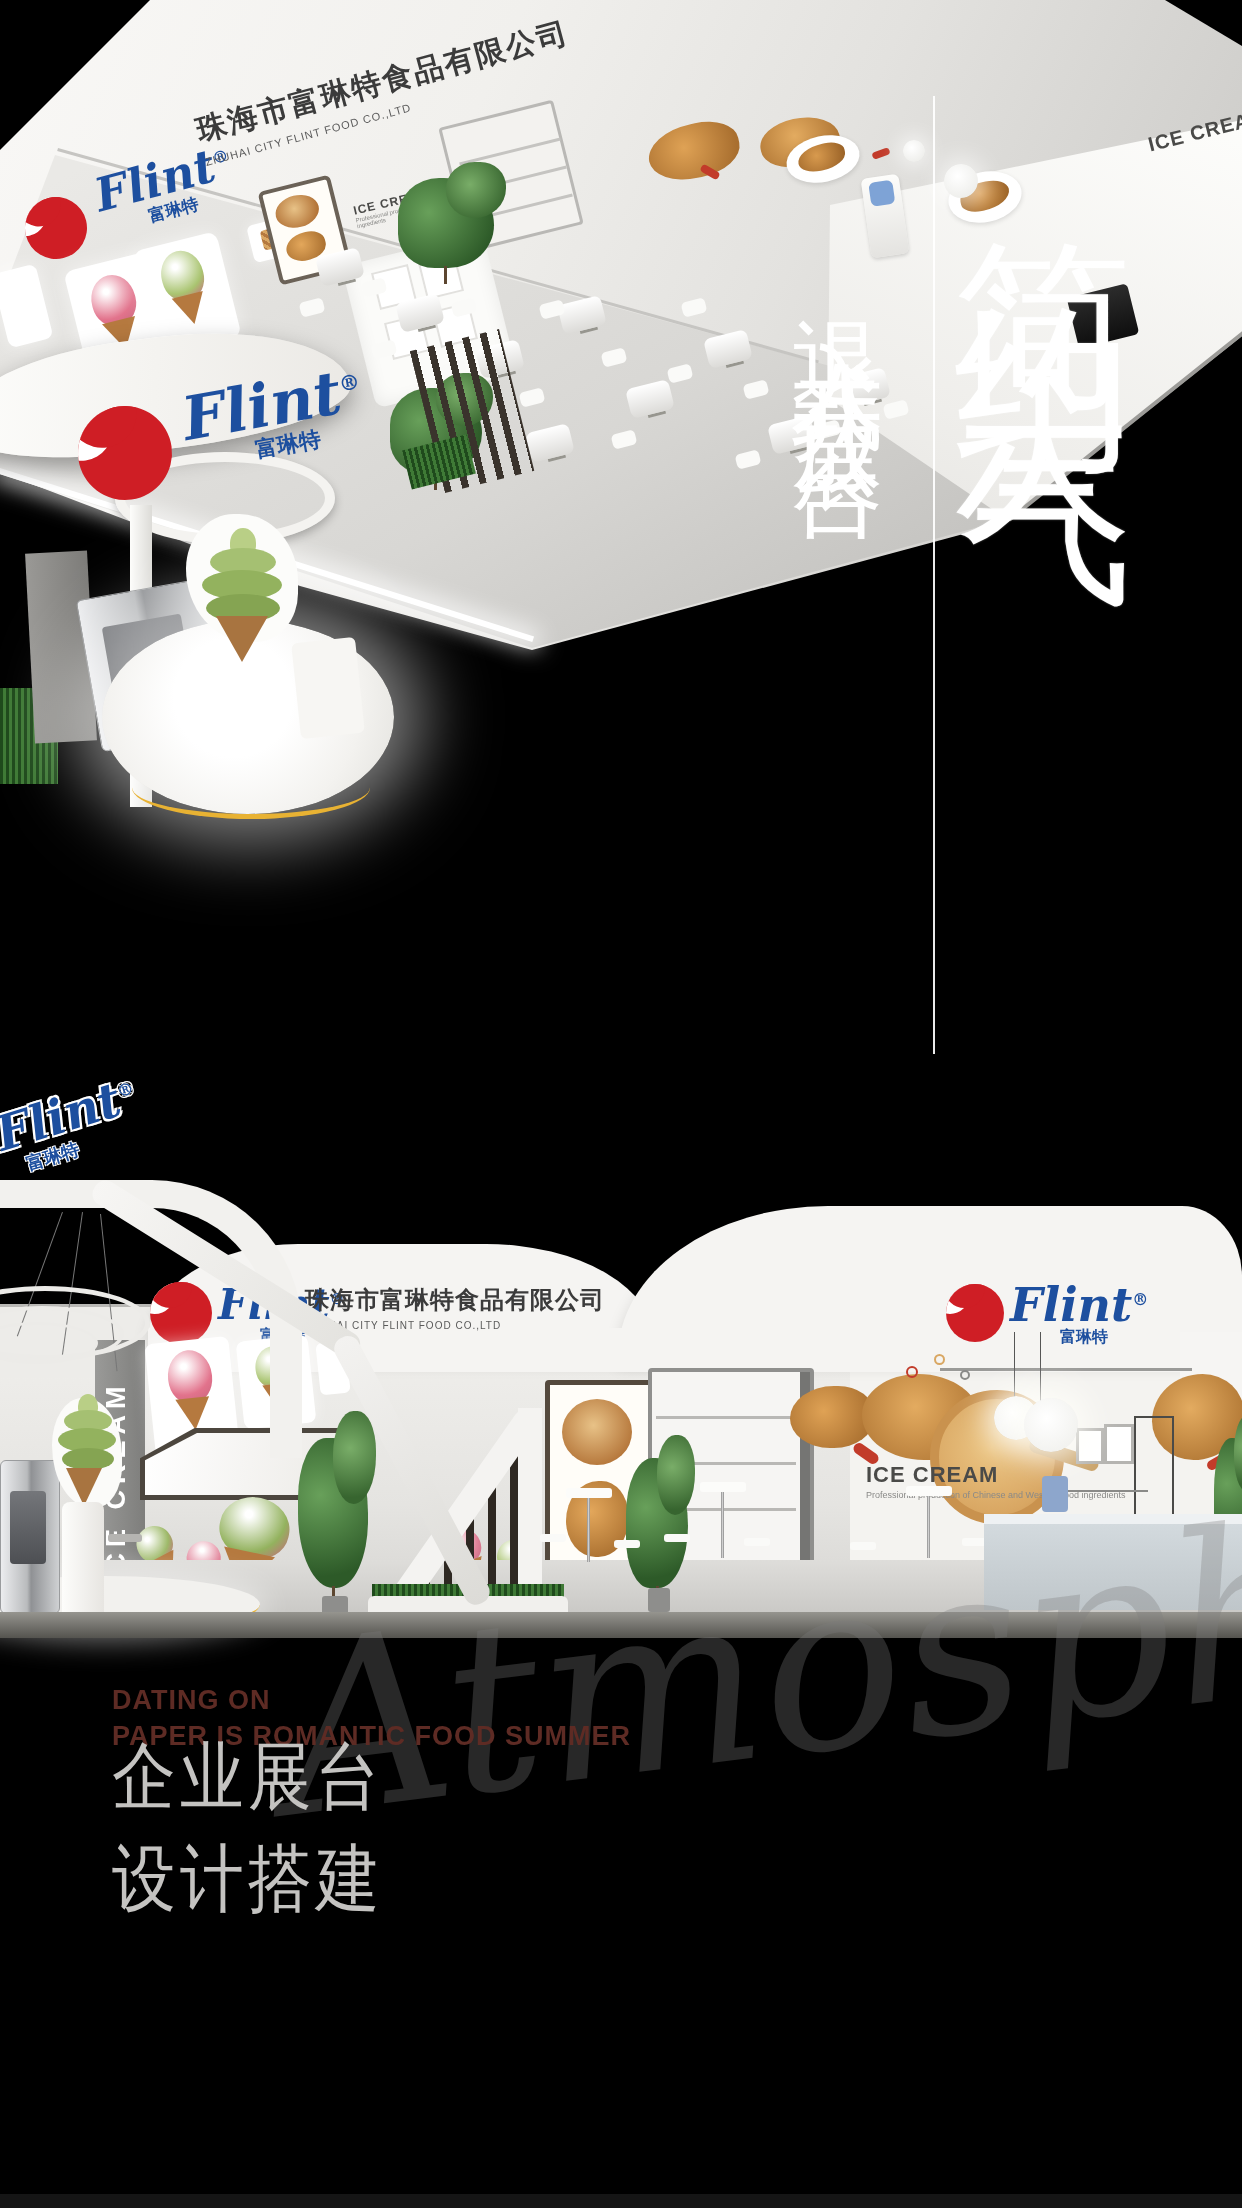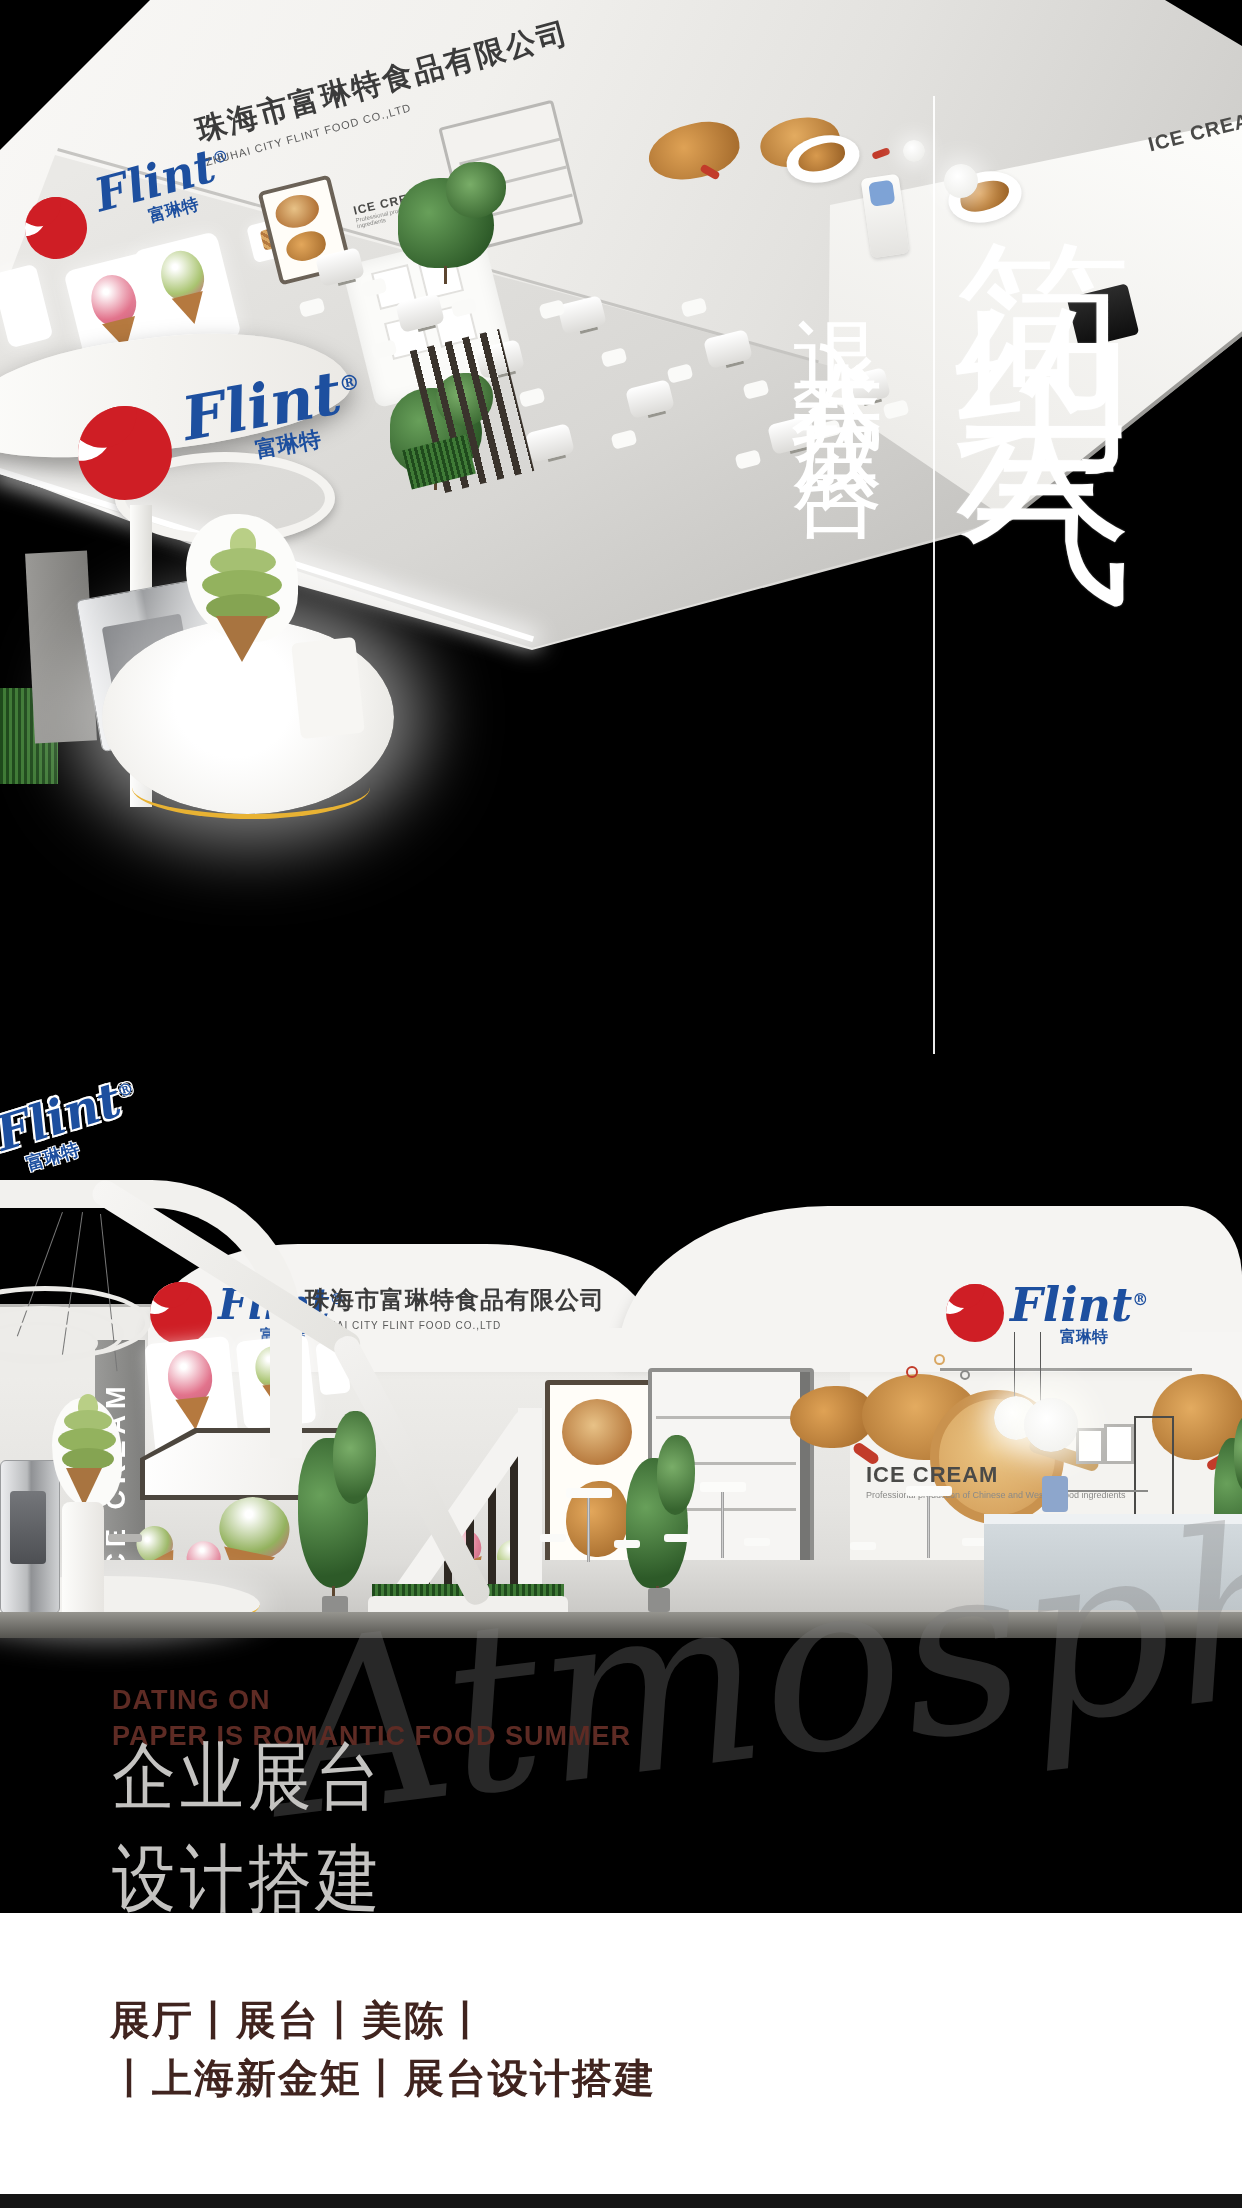--- a/index.html
+++ b/index.html
@@ -423,19 +423,15 @@
       <div class="fcn" style="font-size:18px;margin:4px 0 0 20px;text-shadow:-1px -1px 0 #fff,1px -1px 0 #fff,-1px 1px 0 #fff,1px 1px 0 #fff;">富琳特</div>
     </div>
   </section>
 
   <div class="a watermark" style="left:265px;top:1598px;">Atmosphere</div>
   <div class="a cap-en" style="left:112px;top:1645px;">DATING ON</div>
   <div class="a cap-en" style="left:112px;top:1681px;">PAPER IS ROMANTIC FOOD SUMMER</div>
   <div class="a cap-cn" style="left:112px;top:1728px;">企业展台</div>
   <div class="a cap-cn" style="left:112px;top:1830px;">设计搭建</div>
 
-  <footer class="a" style="left:0;top:1913px;width:1242px;height:295px;background:var(--footer_bg);">
-    <div class="footer-line a" style="left:110px;top:80px;">展厅丨展台丨美陈丨</div>
-    <div class="footer-line a" style="left:110px;top:138px;">丨上海新金矩丨展台设计搭建</div>
-  </footer>
   <div class="a" style="left:0;top:2194px;width:1242px;height:14px;background:#151515;"></div>
 
 </div>
 
 </body></html>

